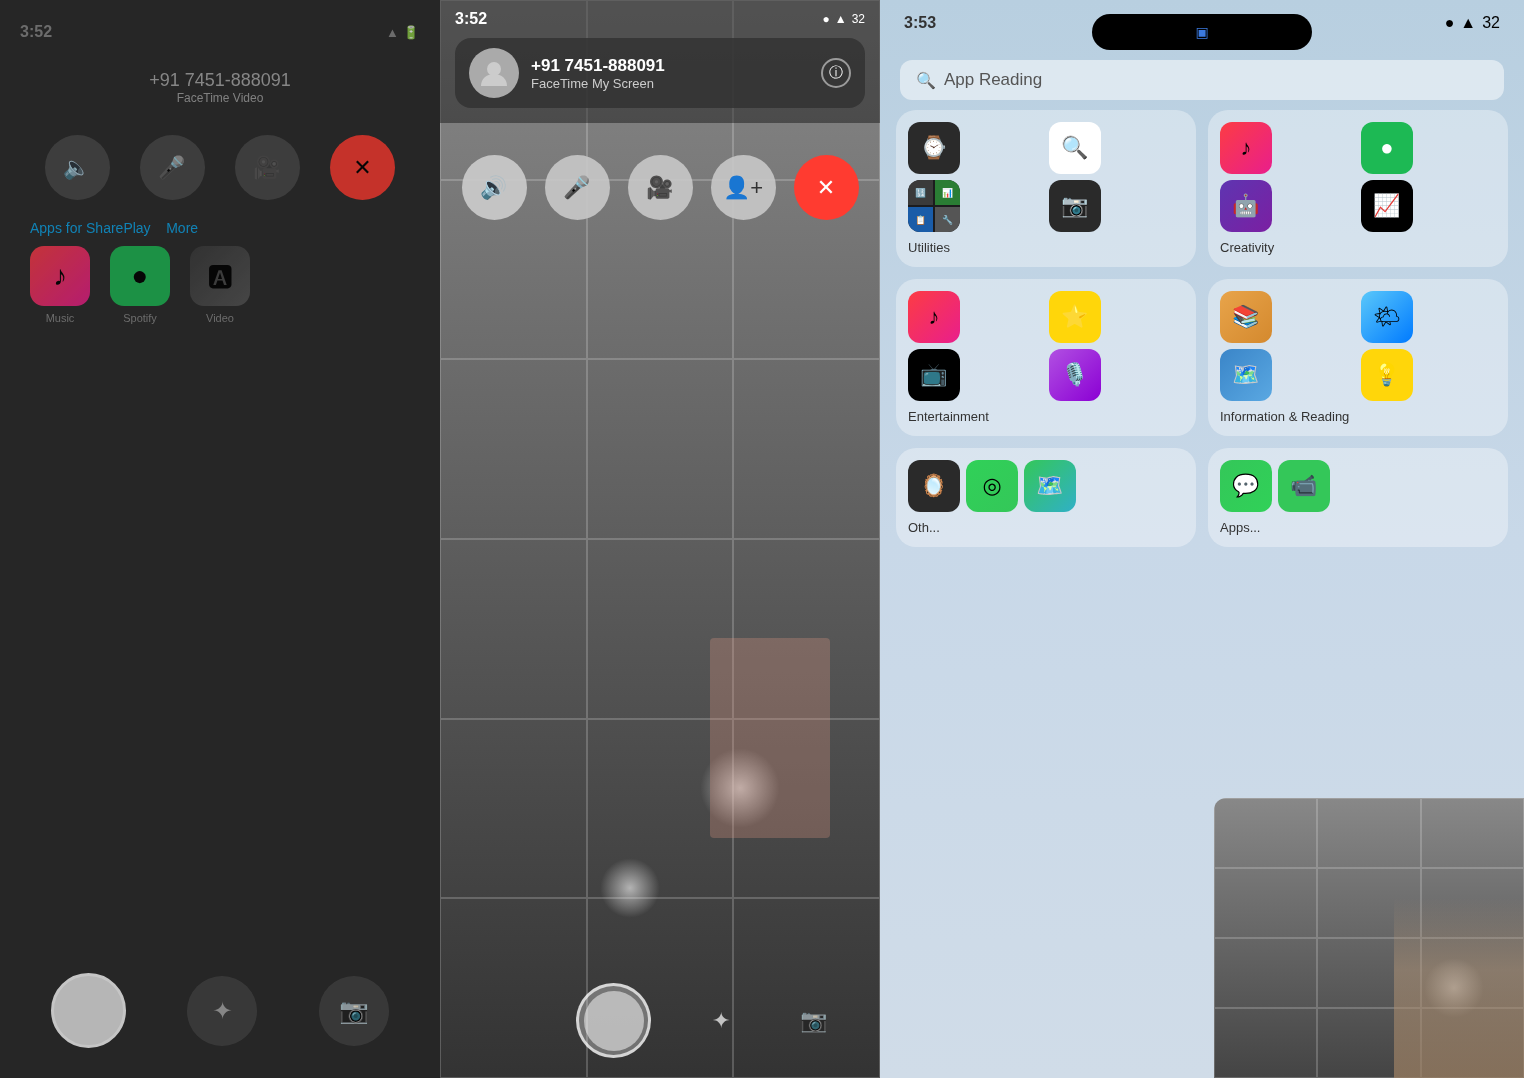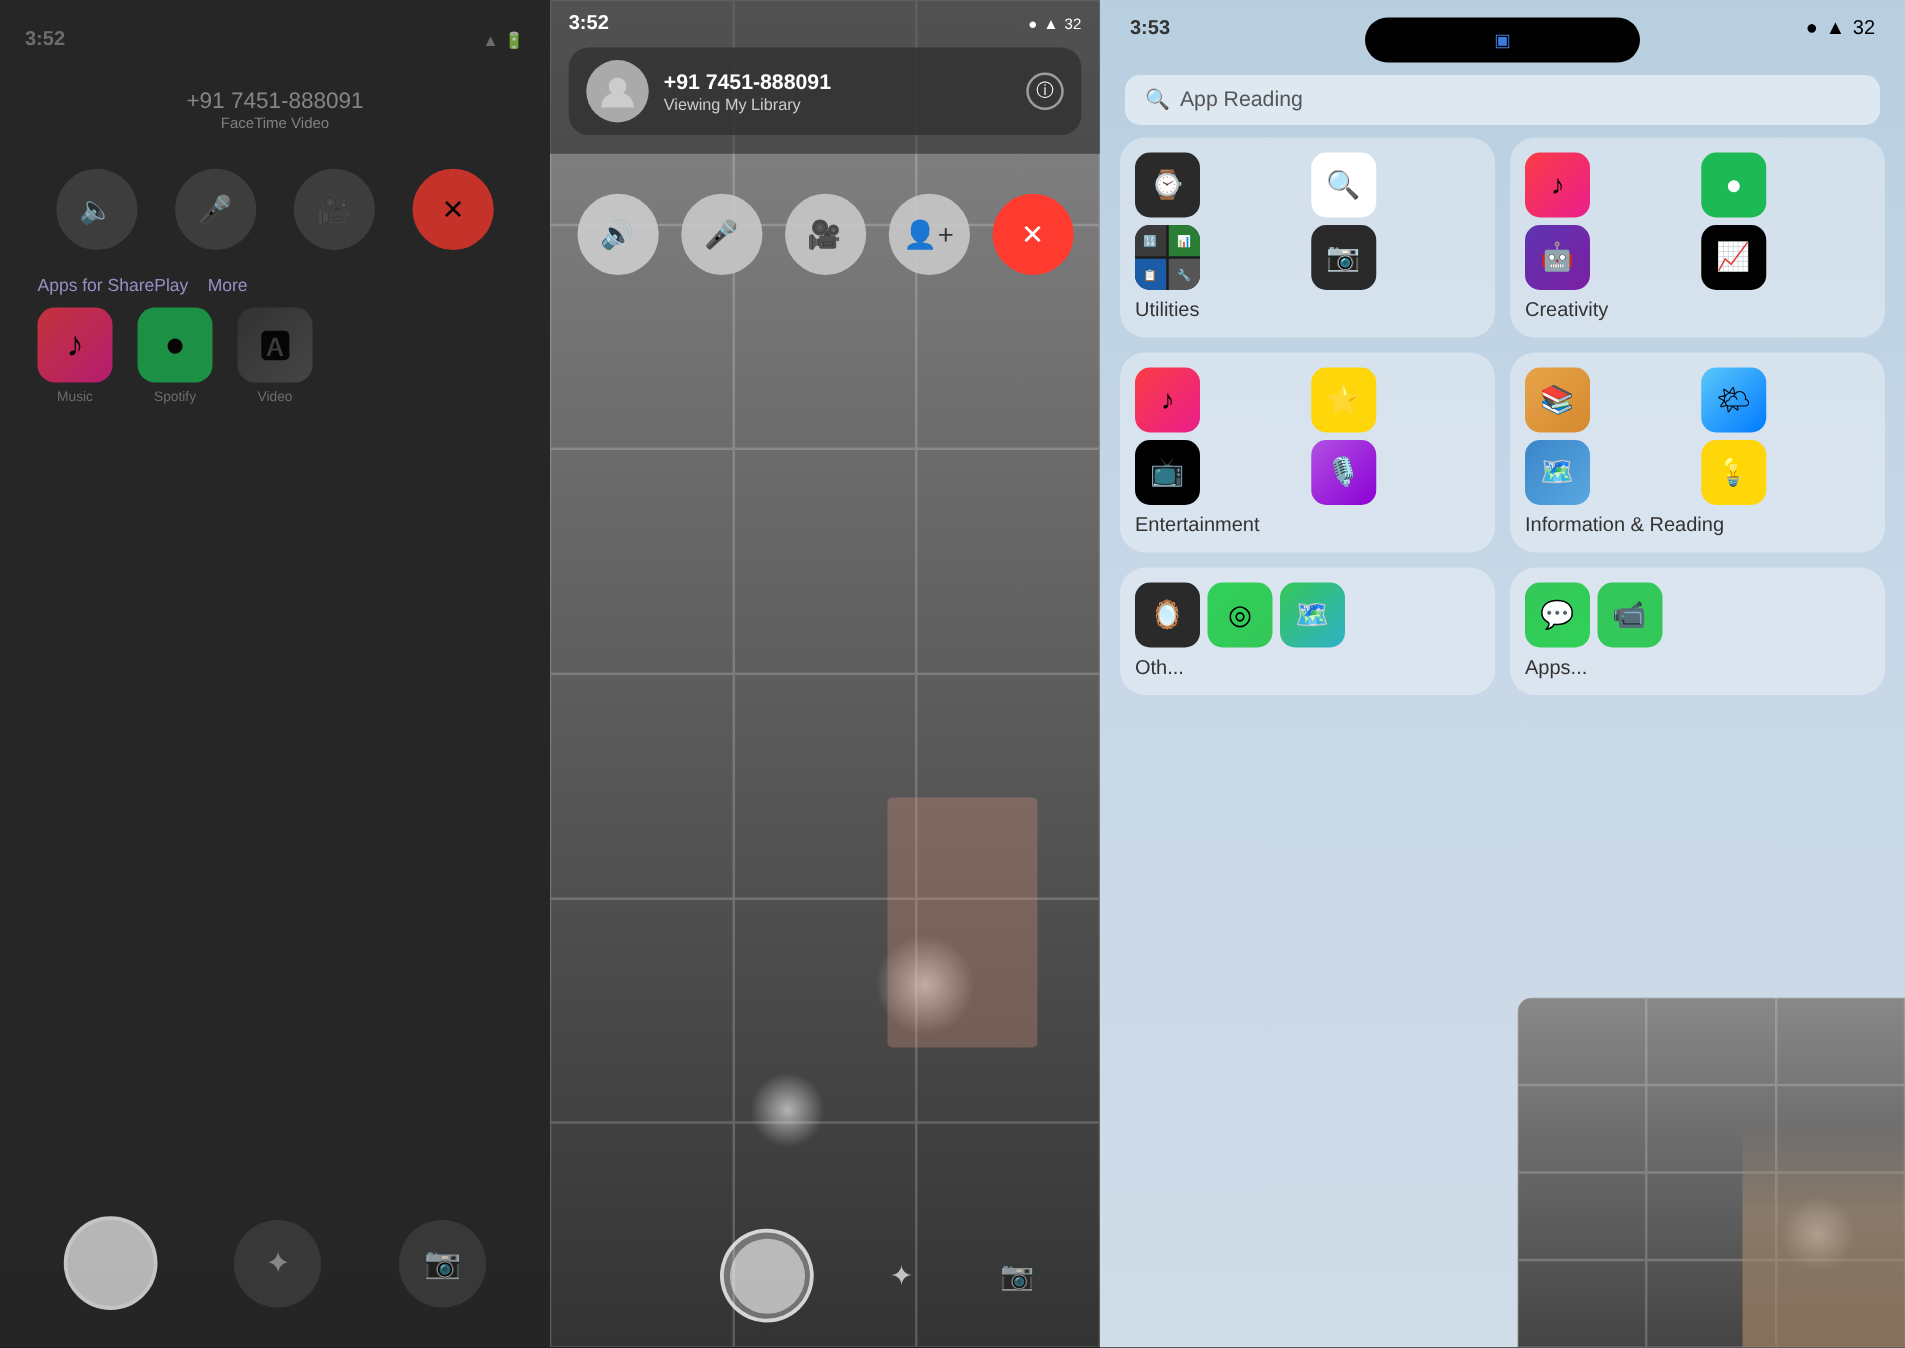--- a/index.html
+++ b/index.html
@@ -116,21 +116,21 @@
       color: #fff;
       font-size: 20px;
     }
 
     .shareplay-apps-title {
       margin: 20px 30px 10px;
       color: #777;
       font-size: 14px;
     }
     .shareplay-apps-title span {
-      color: #c4b5fd;
+      color: #0ea5e9;
       font-size: 14px;
     }
     .more-link {
       color: #5e9fff;
       font-size: 14px;
     }
 
     .shareplay-apps {
       display: flex;
       gap: 20px;
@@ -434,21 +434,21 @@
       font-size: 22px;
     }
     .cat-icon.apple-watch { background: linear-gradient(135deg, #333, #555); }
     .cat-icon.magnifier { background: #fff; }
     .cat-icon.camera { background: #1c1c1e; }
 
     .cat-icon.music-app { background: linear-gradient(135deg, #fc3c44, #e91e8c); }
     .cat-icon.spotify { background: #1db954; }
 
     .category-label {
-      font-size: 16px;
+      font-size: 13px;
       color: #333;
       font-weight: 500;
       text-align: left;
     }
 
     
     .screenshot-overlay {
       position: absolute;
       bottom: 0;
       right: 0;
@@ -570,21 +570,21 @@
     </div>
     <div class="caller-info-row">
       <div class="caller-avatar">
         <svg width="30" height="30" viewBox="0 0 30 30">
             <circle cx="15" cy="11" r="7" fill="#ccc"></circle>
             <path d="M2 28c0-7 5-12 13-12s13 5 13 12" fill="#ccc"></path>
           </svg>
       </div>
       <div class="caller-details">
         <div class="caller-number">+91 7451-888091</div>
-        <div class="caller-status">Viewing My Library</div>
+        <div class="caller-status">FaceTime My Screen</div>
       </div>
       <div class="caller-info-btn">ⓘ</div>
     </div>
   </div>
 
   <div class="center-call-controls">
     <div class="center-ctrl-btn active">🔊</div>
     <div class="center-ctrl-btn">🎤</div>
     <div class="center-ctrl-btn">🎥</div>
     <div class="center-ctrl-btn">👤+</div>

